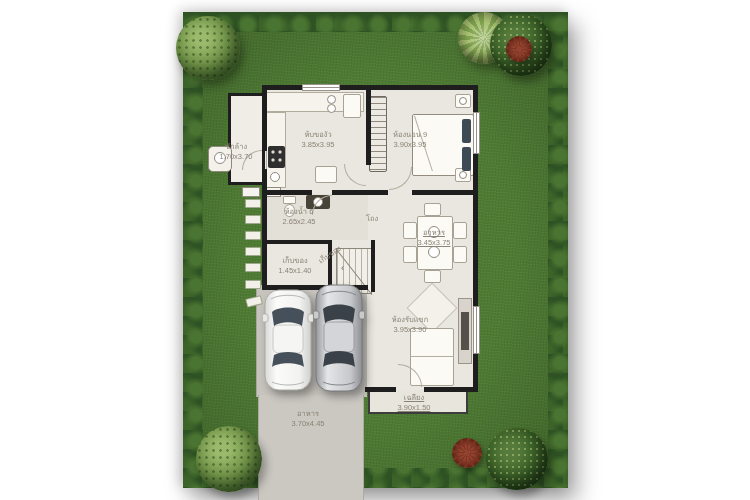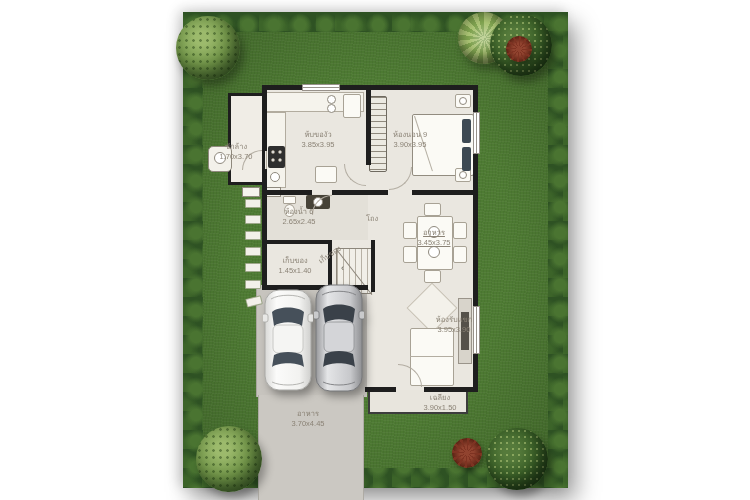--- a/index.html
+++ b/index.html
@@ -230,25 +230,25 @@
     <span>อาหาร</span><br>
     <span>3.45x3.75</span>
   </div>
   <div class="room-label" style="left:295px;top:256px;">
     <span>เก็บของ</span><br>
     <span>1.45x1.40</span>
   </div>
   <div class="room-label" style="left:330px;top:250px;transform:translateX(-50%) rotate(-34deg);">
     <span>เก็บของ</span>
   </div>
-  <div class="room-label" style="left:410px;top:315px;margin-left:44px;">
+  <div class="room-label" style="left:410px;top:315px;">
     <span>ห้องรับแขก</span><br>
     <span>3.95x3.90</span>
   </div>
-  <div class="room-label" style="left:440px;top:393px;">
+  <div class="room-label" style="left:414px;top:393px;text-decoration:underline;">
     <span>เฉลียง</span><br>
     <span>3.90x1.50</span>
   </div>
   <div class="room-label" style="left:308px;top:409px;">
     <span>อาหาร</span><br>
     <span>3.70x4.45</span>
   </div>
 
 </div>
 

